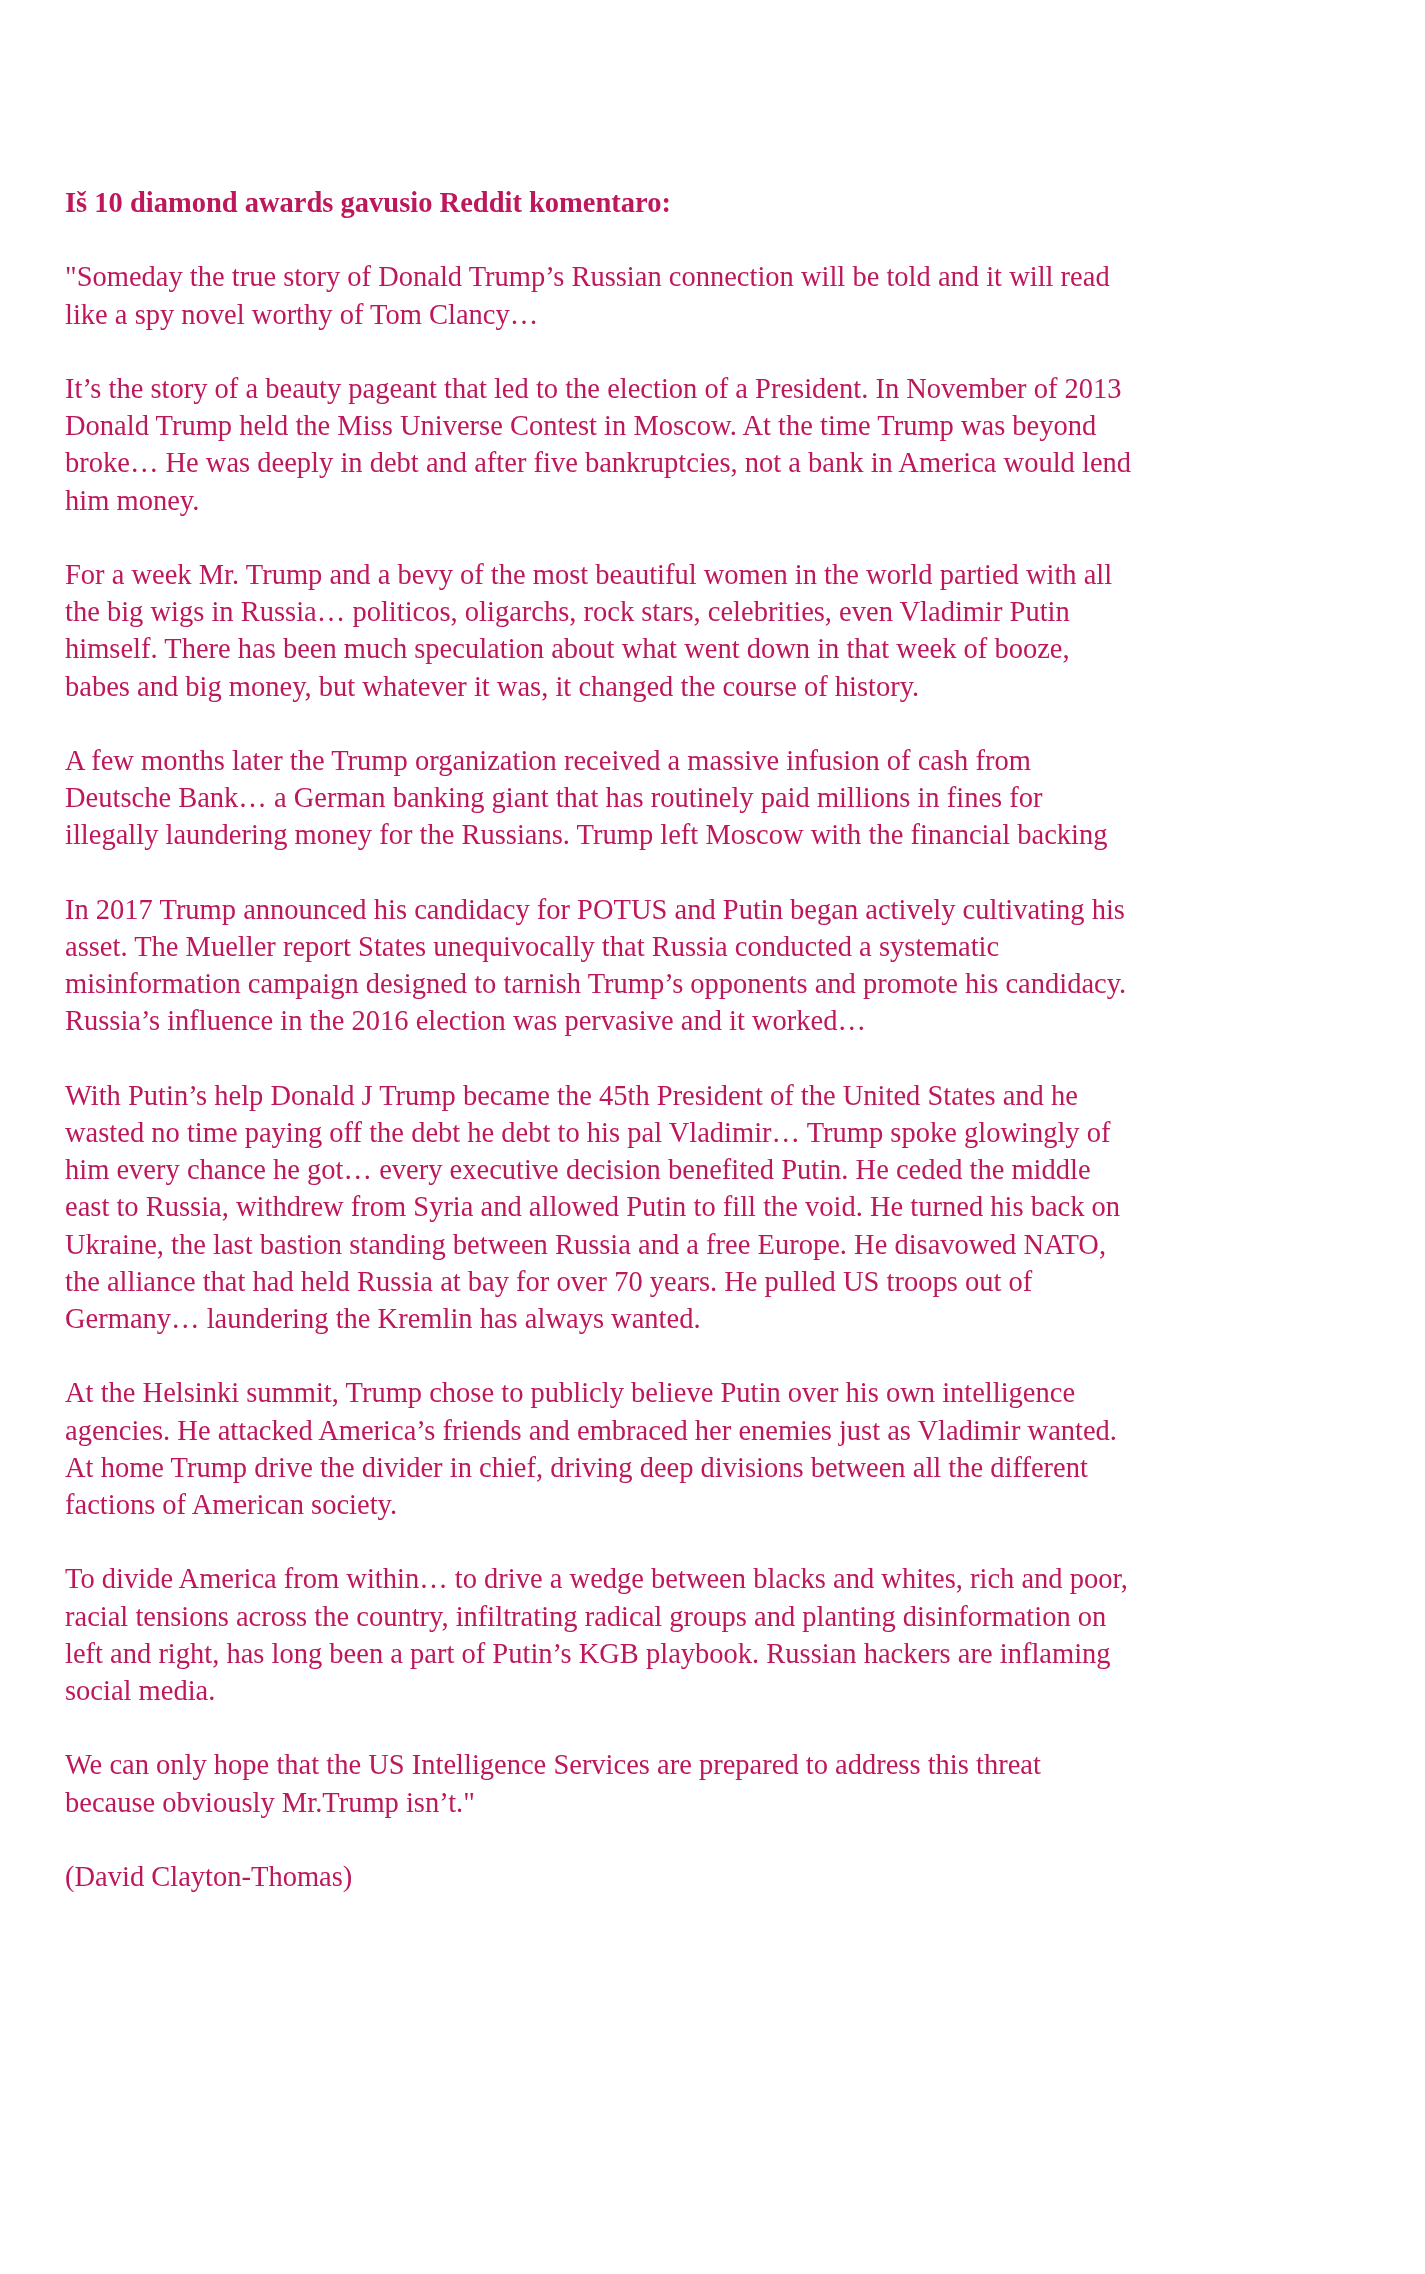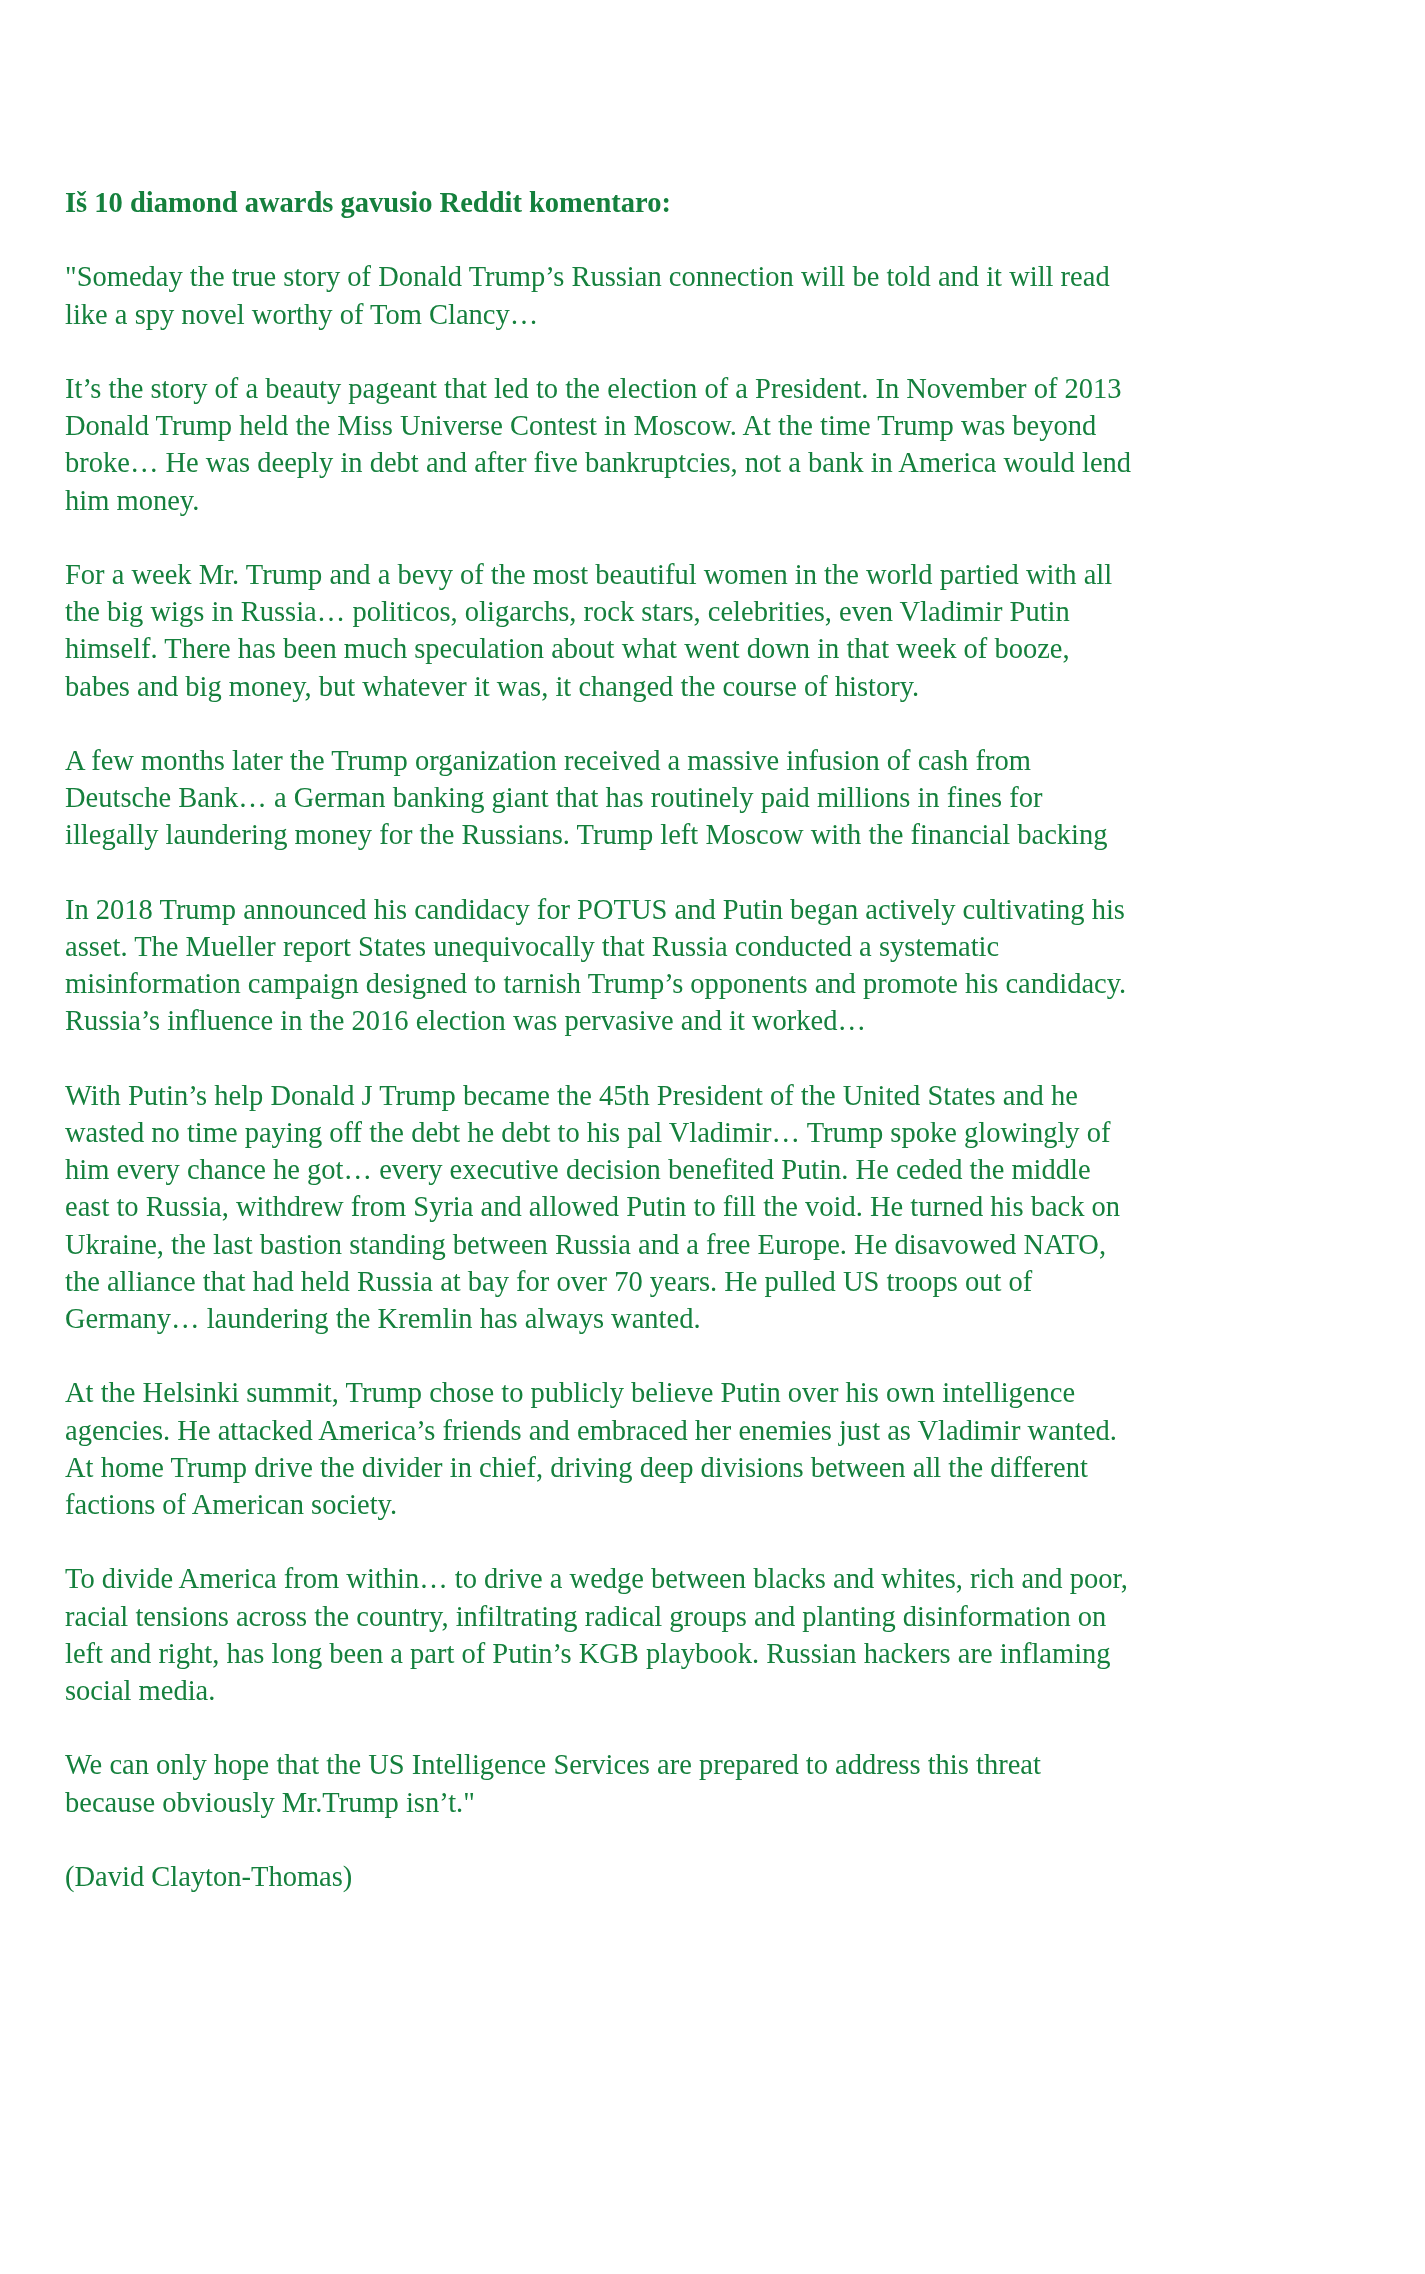--- a/index.html
+++ b/index.html
@@ -1,19 +1,19 @@
 <!DOCTYPE html>
 <html><head>
 <meta charset="utf-8">
 <style>
   html, body { margin: 0; padding: 0; background: #ffffff; }
   body { width: 1425px; height: 2274px; position: relative; overflow: hidden; }
   .page {
     position: absolute; left: 65px; top: 184px; width: 1320px;
-    font-family: "Liberation Serif", serif; color: #15803d; font-size: 28.5px; line-height: 37.2px;
+    font-family: "Liberation Serif", serif; color: #be185d; font-size: 28.5px; line-height: 37.2px;
   }
   .title { font-weight: bold; margin: 0 0 37.2px 0; }
   .para { margin: 0 0 37.2px 0; }
   .line { display: block; white-space: nowrap; }
 </style>
 </head>
 <body>
 
 <div class="page">
   <p class="title">Iš 10 diamond awards gavusio Reddit komentaro:</p>
@@ -33,21 +33,21 @@
         <span class="line">the big wigs in Russia… politicos, oligarchs, rock stars, celebrities, even Vladimir Putin</span>
         <span class="line">himself. There has been much speculation about what went down in that week of booze,</span>
         <span class="line">babes and big money, but whatever it was, it changed the course of history.</span>
       </p>
       <p class="para">
         <span class="line">A few months later the Trump organization received a massive infusion of cash from</span>
         <span class="line">Deutsche Bank… a German banking giant that has routinely paid millions in fines for</span>
         <span class="line">illegally laundering money for the Russians. Trump left Moscow with the financial backing</span>
       </p>
       <p class="para">
-        <span class="line">In 2018 Trump announced his candidacy for POTUS and Putin began actively cultivating his</span>
+        <span class="line">In 2017 Trump announced his candidacy for POTUS and Putin began actively cultivating his</span>
         <span class="line">asset. The Mueller report States unequivocally that Russia conducted a systematic</span>
         <span class="line">misinformation campaign designed to tarnish Trump’s opponents and promote his candidacy.</span>
         <span class="line">Russia’s influence in the 2016 election was pervasive and it worked…</span>
       </p>
       <p class="para">
         <span class="line">With Putin’s help Donald J Trump became the 45th President of the United States and he</span>
         <span class="line">wasted no time paying off the debt he debt to his pal Vladimir… Trump spoke glowingly of</span>
         <span class="line">him every chance he got… every executive decision benefited Putin. He ceded the middle</span>
         <span class="line">east to Russia, withdrew from Syria and allowed Putin to fill the void. He turned his back on</span>
         <span class="line">Ukraine, the last bastion standing between Russia and a free Europe. He disavowed NATO,</span>

